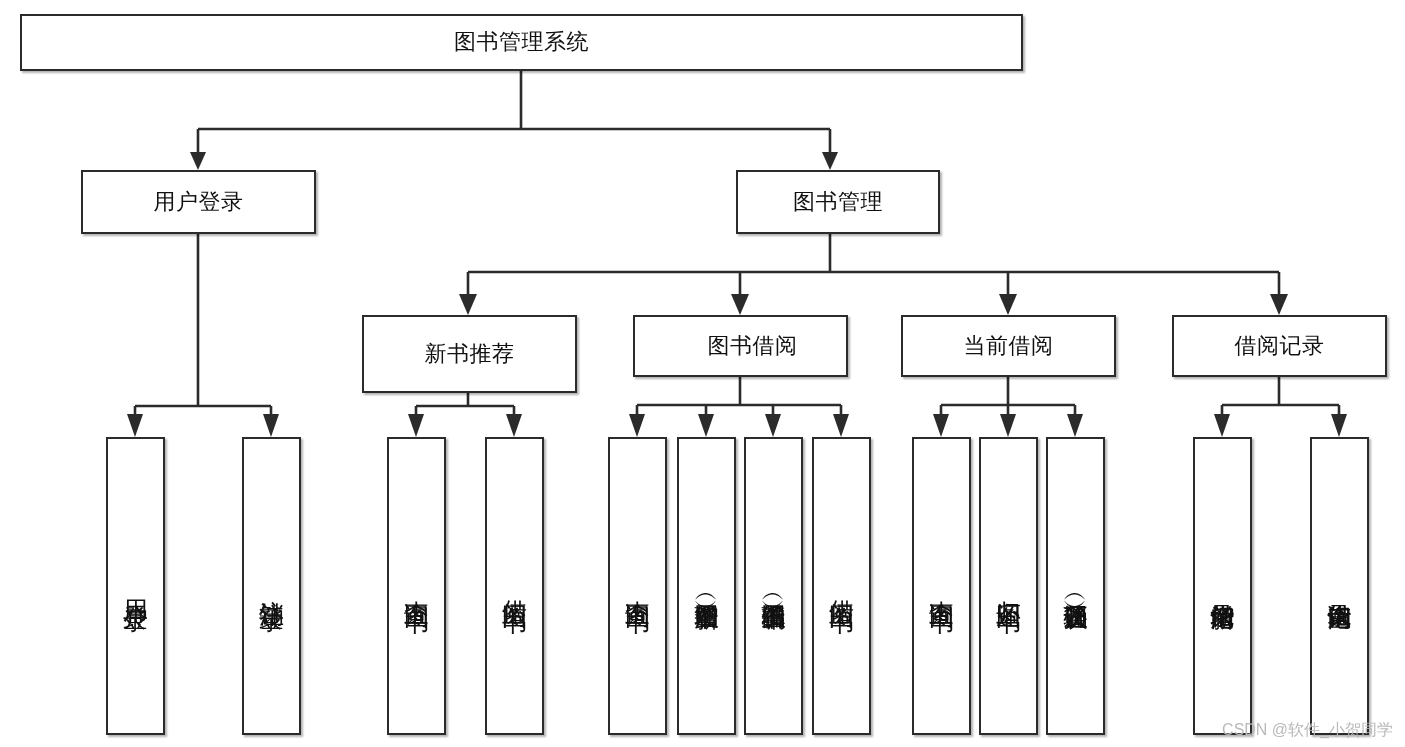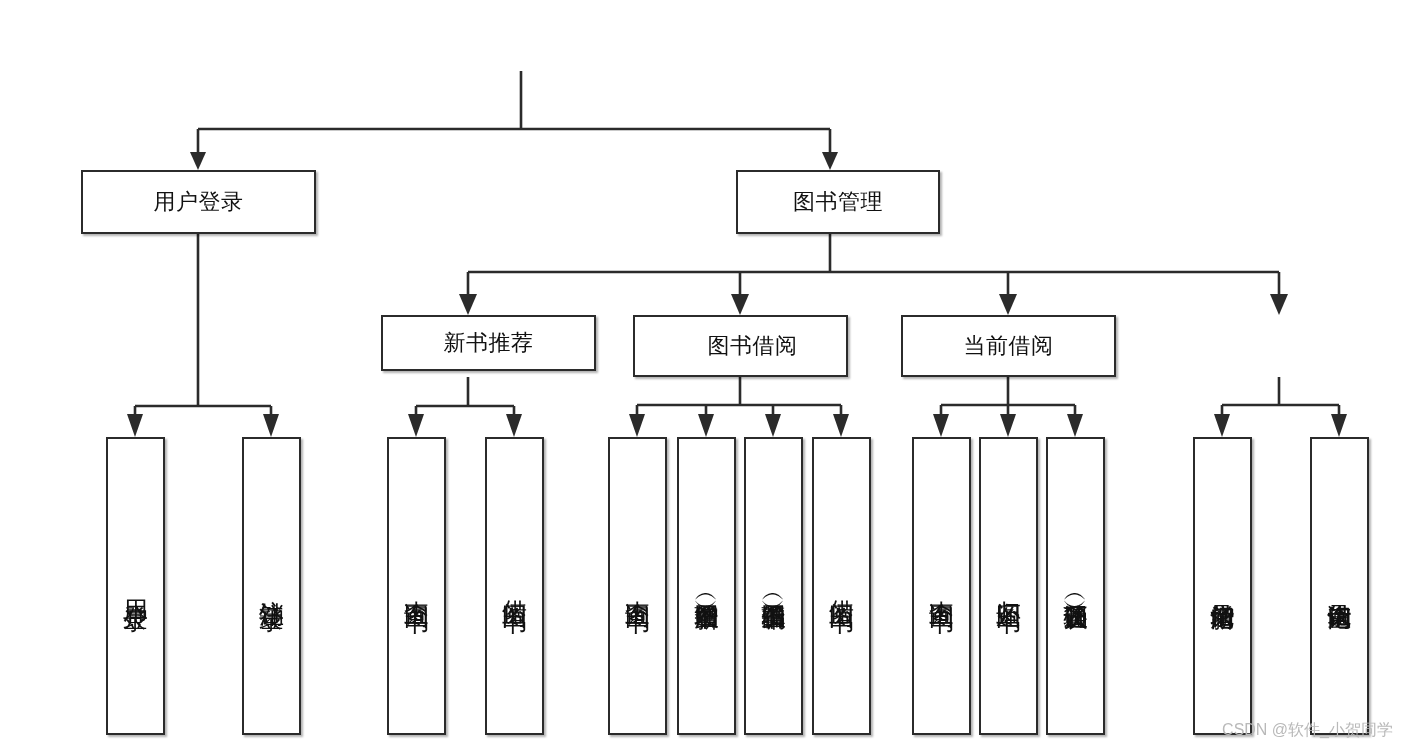--- a/index.html
+++ b/index.html
@@ -152,41 +152,47 @@
 
       <polygon points="933,414 949,414 941,437"></polygon>
       <polygon points="1000,414 1016,414 1008,437"></polygon>
       <polygon points="1067,414 1083,414 1075,437"></polygon>
 
       <polygon points="1214,414 1230,414 1222,437"></polygon>
       <polygon points="1331,414 1347,414 1339,437"></polygon>
     </g>
   </svg>
 
+  <div class="node horiz" style="left:20px; top:14px; width:1003px; height:57px;">
+    <span class="node-label">图书管理系统</span>
+  </div>
 
   <div class="node horiz" style="left:81px; top:170px; width:235px; height:64px;">
     <span class="node-label">用户登录</span>
   </div>
 
   <div class="node horiz" style="left:736px; top:170px; width:204px; height:64px;">
     <span class="node-label">图书管理</span>
   </div>
 
-  <div class="node horiz" style="left:362px; top:315px; width:215px; height:56px;margin-left:19px;">
+  <div class="node horiz" style="left:362px; top:315px; width:215px; height:78px;">
     <span class="node-label">新书推荐</span>
   </div>
 
   <div class="node horiz" style="left:633px; top:315px; width:215px; height:62px;padding-left:24px;">
     <span class="node-label">图书借阅</span>
   </div>
 
   <div class="node horiz" style="left:901px; top:315px; width:215px; height:62px;">
     <span class="node-label">当前借阅</span>
   </div>
 
+  <div class="node horiz" style="left:1172px; top:315px; width:215px; height:62px;">
+    <span class="node-label">借阅记录</span>
+  </div>
 
   <div class="node vert" style="left:106px; top:437px; width:59px; height:298px;">
     <span class="node-label">用户登录</span>
   </div>
 
   <div class="node vert" style="left:242px; top:437px; width:59px; height:298px;">
     <span class="node-label">注销登录</span>
   </div>
 
   <div class="node vert" style="left:387px; top:437px; width:59px; height:298px;">

